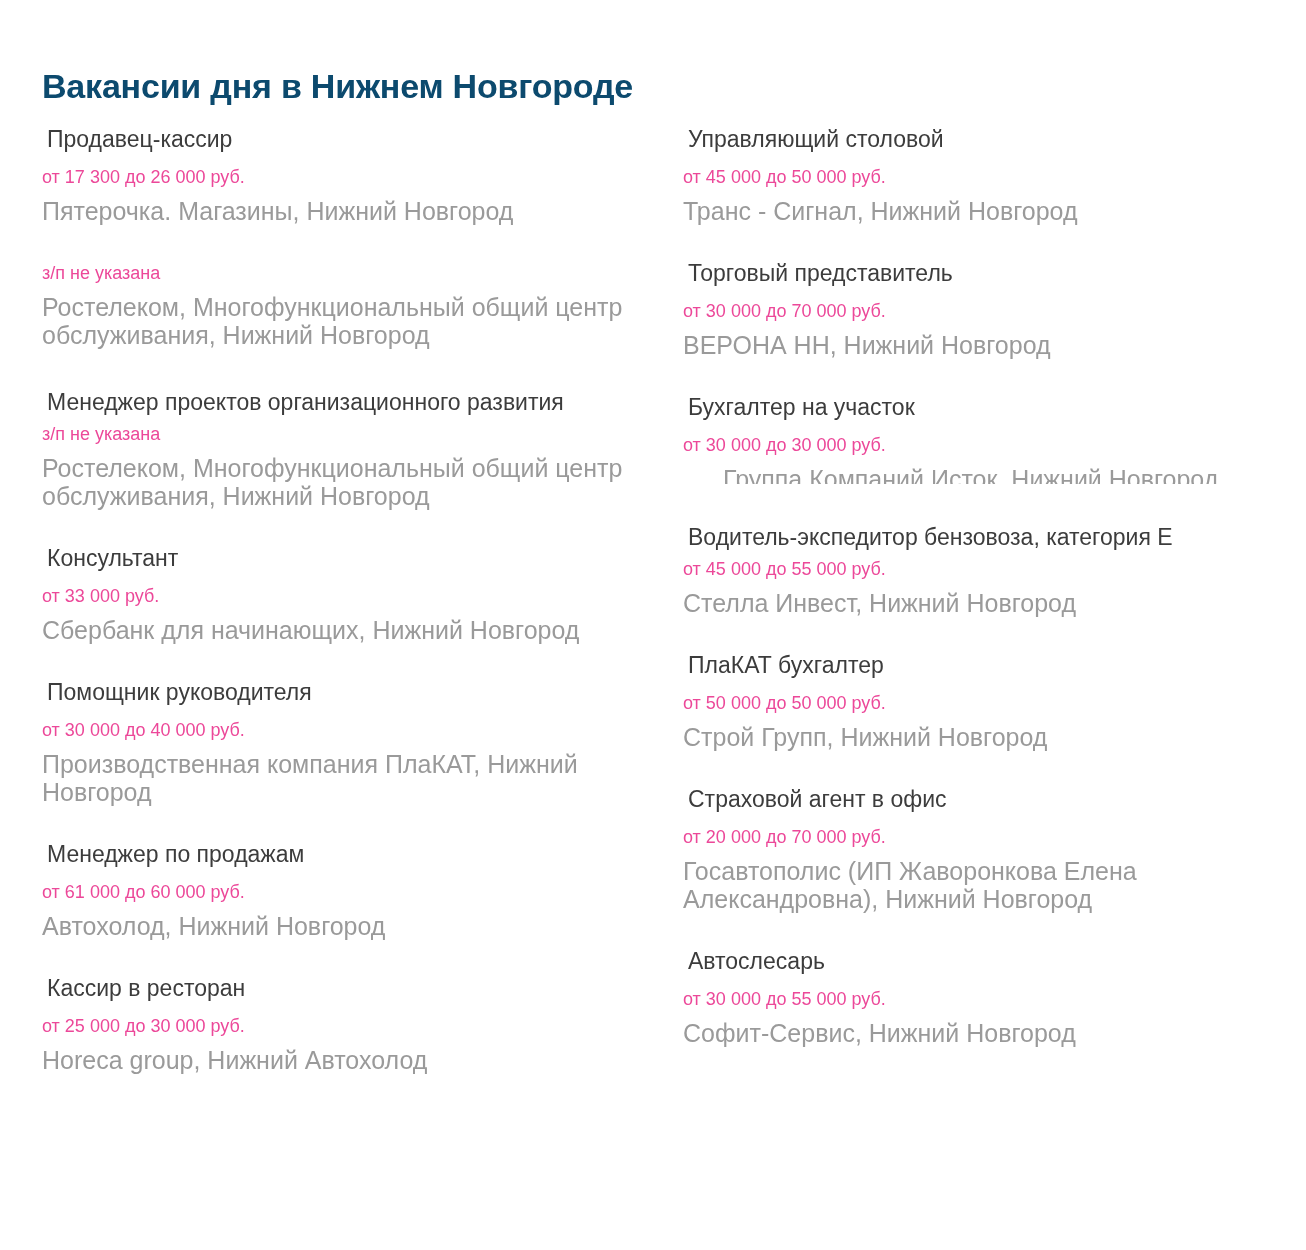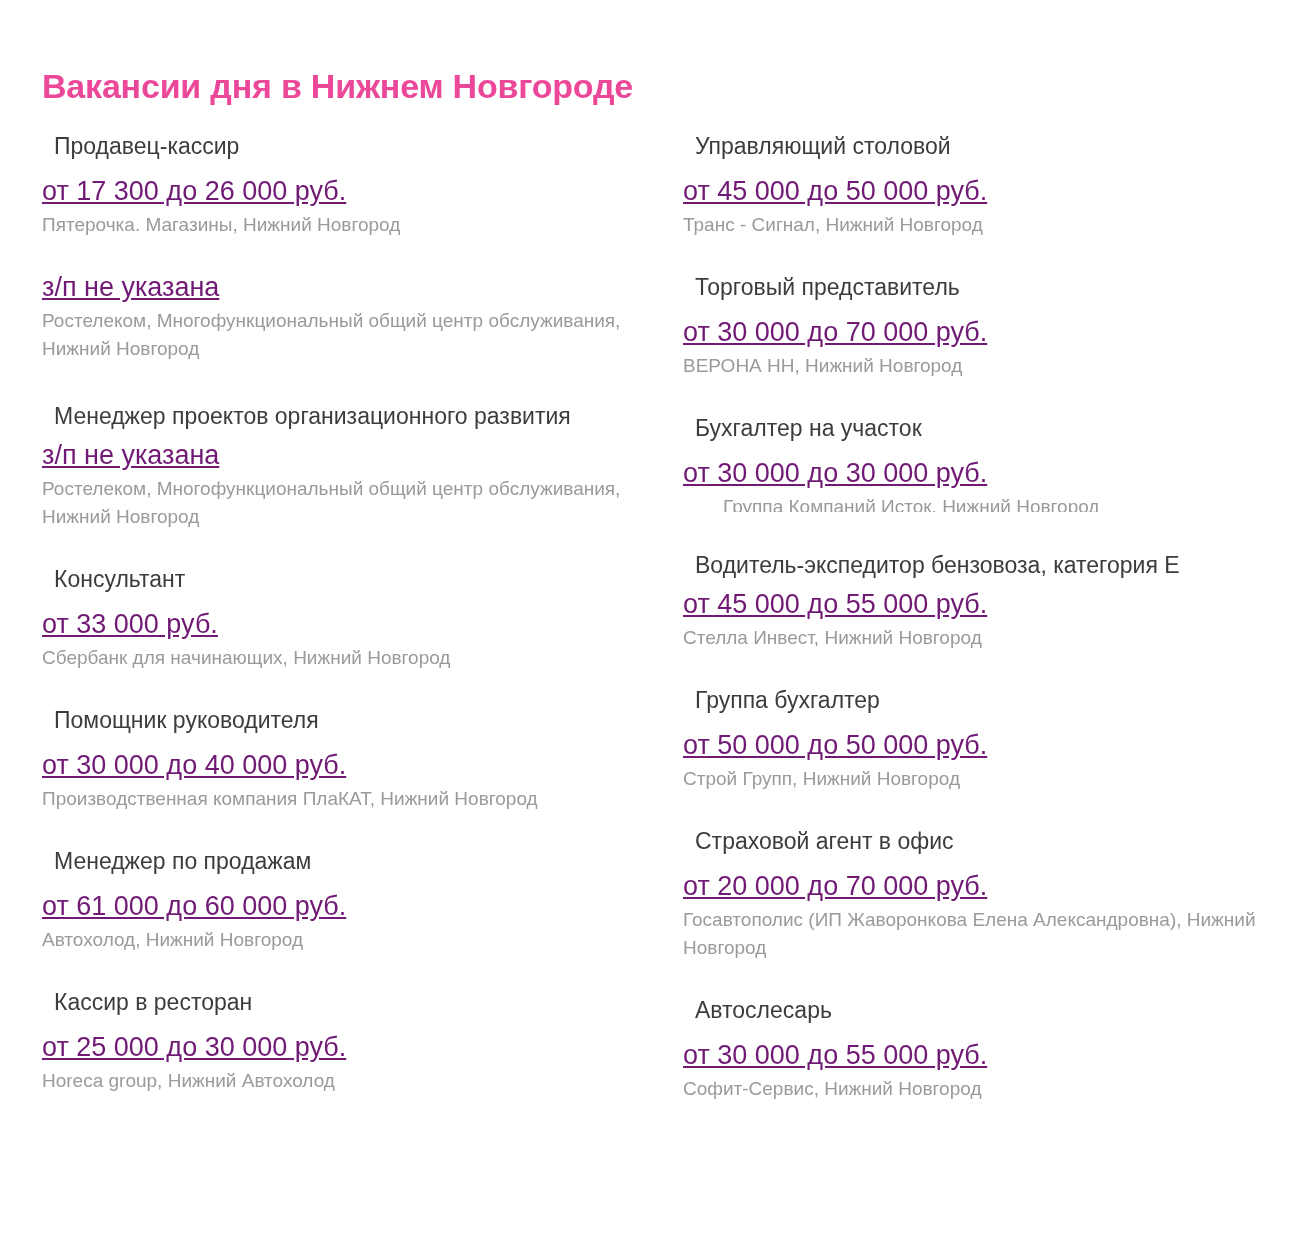--- a/index.html
+++ b/index.html
@@ -23,21 +23,21 @@
     box-sizing: border-box;
     padding: 0;
   }
   .page-title {
     position: absolute;
     left: 42px;
     top: 44px;
     font-size: 34px;
     font-weight: bold;
     letter-spacing: -0.2px;
-    color: #ec4899;
+    color: #0c4a6e;
     white-space: nowrap;
   }
   .columns {
     position: absolute;
     left: 0;
     top: 118px;
     width: 1306px;
   }
   .column {
     position: absolute;
@@ -49,33 +49,32 @@
   .vacancy {
     position: relative;
     margin: 0 0 32px 0;
   }
   .vacancy:last-child { margin-bottom: 0; }
 
   .vacancy-title {
     font-size: 23px;
     line-height: 33px;
     color: #3c3c3c;
-    margin: 12px;
+    margin: 5px;
     font-weight: normal;
   }
   .vacancy-salary {
-    font-size: 27px;
+    font-size: 18px;
     line-height: 33px;
-    color: #701a75;
+    color: #ec4899;
     margin: 3px 0 0 0;
     white-space: nowrap;
-    text-decoration: underline;
   }
   .vacancy-company {
-    font-size: 19px;
+    font-size: 25px;
     line-height: 28px;
     color: #9a9a9a;
     margin: 3px 0 0 0;
   }
 
   
   .vacancy.overlap-title .vacancy-title {
     line-height: 42px;
   }
   .vacancy.overlap-title .vacancy-salary {
@@ -151,21 +150,21 @@
           <div class="vacancy-title">Бухгалтер на участок</div>
           <div class="vacancy-salary">от 30 000 до 30 000 руб.</div>
           <div class="vacancy-company">Группа Компаний Исток, Нижний Новгород</div>
         </div>
         <div class="vacancy overlap-title">
           <div class="vacancy-title">Водитель-экспедитор бензовоза, категория Е</div>
           <div class="vacancy-salary">от 45 000 до 55 000 руб.</div>
           <div class="vacancy-company">Стелла Инвест, Нижний Новгород</div>
         </div>
         <div class="vacancy">
-          <div class="vacancy-title">Группа бухгалтер</div>
+          <div class="vacancy-title">ПлаКАТ бухгалтер</div>
           <div class="vacancy-salary">от 50 000 до 50 000 руб.</div>
           <div class="vacancy-company">Строй Групп, Нижний Новгород</div>
         </div>
         <div class="vacancy">
           <div class="vacancy-title">Страховой агент в офис</div>
           <div class="vacancy-salary">от 20 000 до 70 000 руб.</div>
           <div class="vacancy-company">Госавтополис (ИП Жаворонкова Елена Александровна), Нижний Новгород</div>
         </div>
         <div class="vacancy">
           <div class="vacancy-title">Автослесарь</div>

